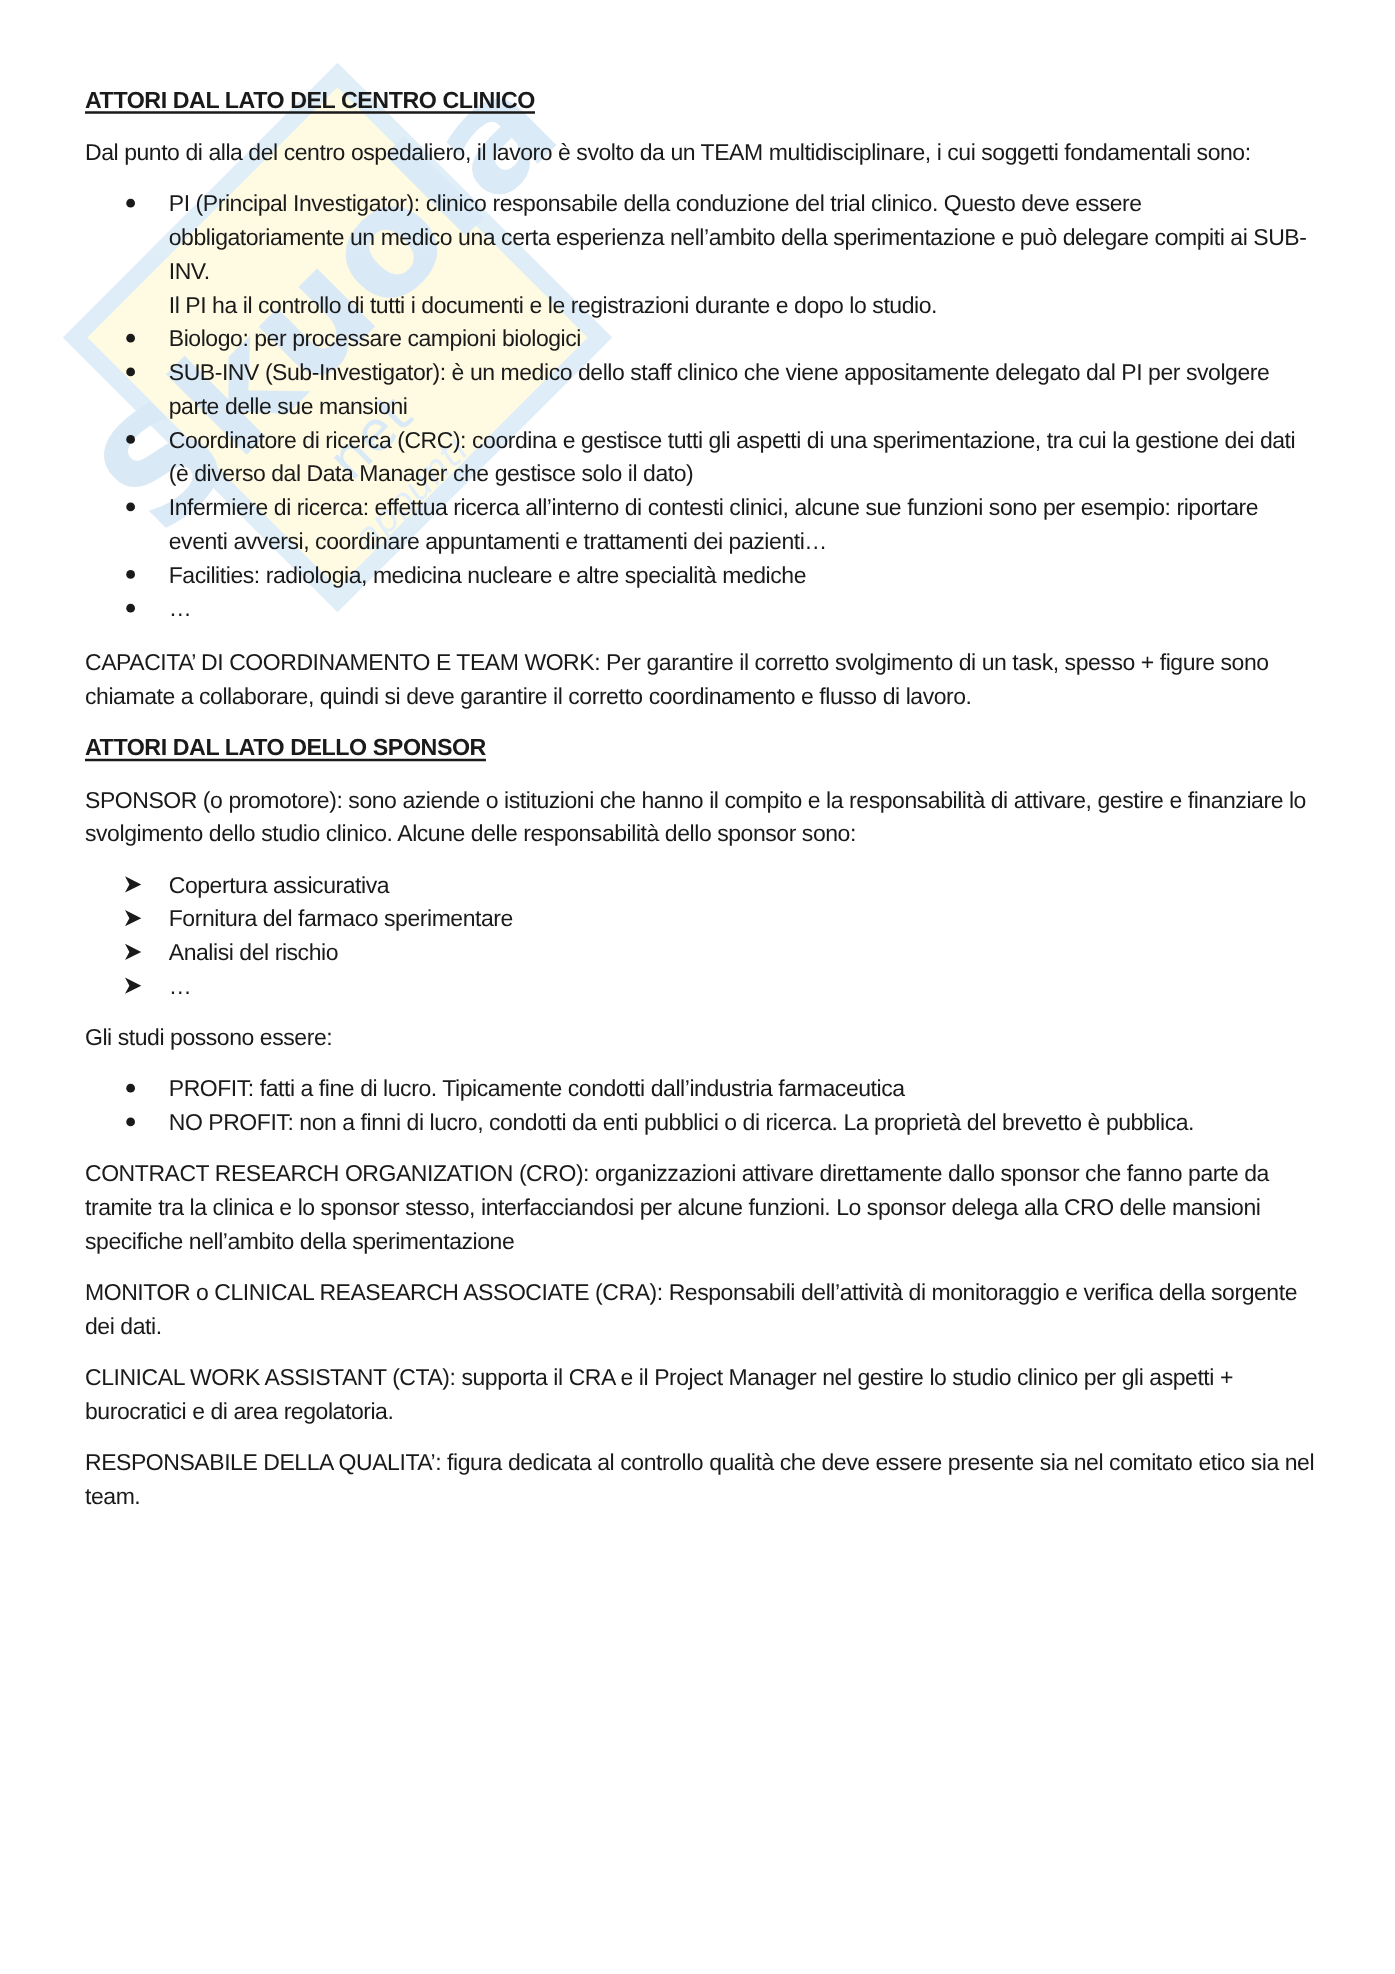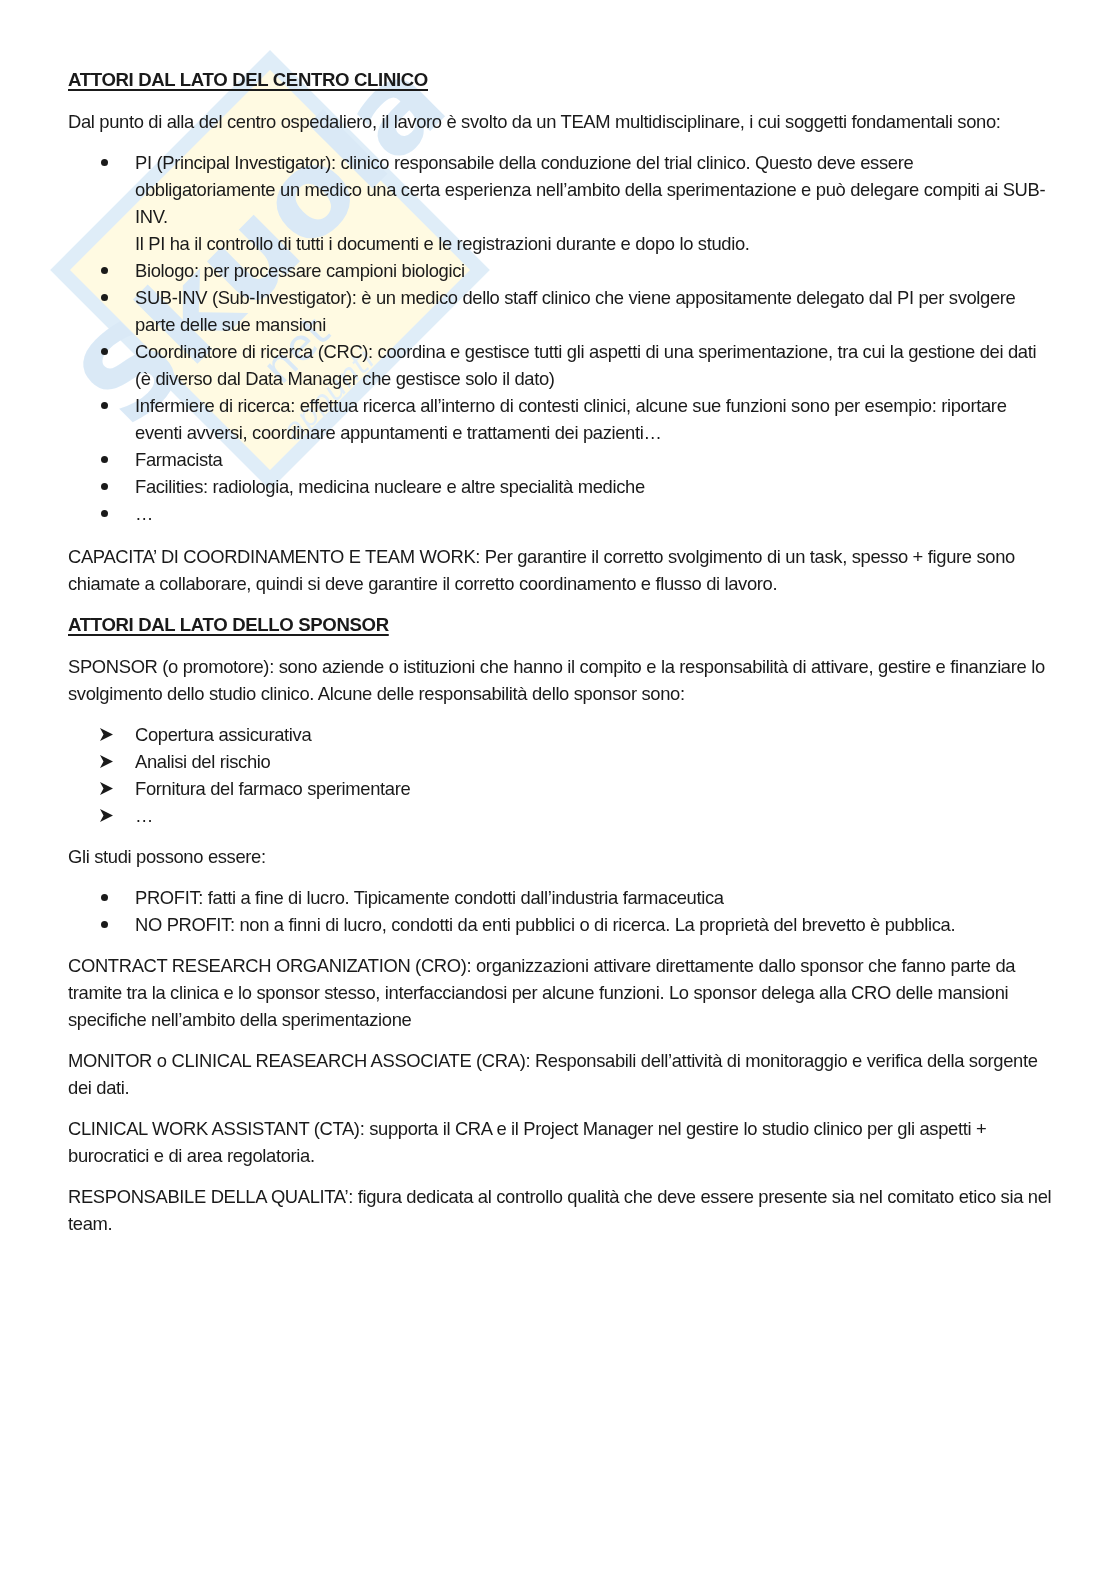--- a/index.html
+++ b/index.html
@@ -118,24 +118,20 @@
     <li>
       <span class="marker"></span>
       <span>Coordinatore di ricerca (CRC): coordina e gestisce tutti gli aspetti di una sperimentazione, tra cui la gestione dei dati (è diverso dal Data Manager che gestisce solo il dato)</span>
     </li>
     <li>
       <span class="marker"></span>
       <span>Infermiere di ricerca: effettua ricerca all’interno di contesti clinici, alcune sue funzioni sono per esempio: riportare eventi avversi, coordinare appuntamenti e trattamenti dei pazienti…</span>
     </li>
     <li>
       <span class="marker"></span>
-      <span>Farmacista</span>
-    </li>
-    <li>
-      <span class="marker"></span>
       <span>Facilities: radiologia, medicina nucleare e altre specialità mediche</span>
     </li>
     <li>
       <span class="marker"></span>
       <span>…</span>
     </li>
   </ul>
 
   <p class="gap-top">
     <span class="b">CAPACITA’ DI COORDINAMENTO E TEAM WORK:</span><span> Per garantire il corretto svolgimento di un task, spesso + figure sono chiamate a collaborare, quindi si deve garantire il corretto coordinamento e flusso di lavoro.</span>
@@ -155,36 +151,36 @@
           </svg>
         </span>
       <span>Copertura assicurativa</span>
     </li>
     <li>
       <span class="marker">
           <svg width="15" height="15" viewBox="0 0 15 15">
             <path d="M1 1 L14 7.5 L1 14 L4.5 7.5 Z" fill="#1a1a1a"></path>
           </svg>
         </span>
+      <span>Fornitura del farmaco sperimentare</span>
+    </li>
+    <li>
+      <span class="marker">
+          <svg width="15" height="15" viewBox="0 0 15 15">
+            <path d="M1 1 L14 7.5 L1 14 L4.5 7.5 Z" fill="#1a1a1a"></path>
+          </svg>
+        </span>
       <span>Analisi del rischio</span>
     </li>
     <li>
       <span class="marker">
           <svg width="15" height="15" viewBox="0 0 15 15">
             <path d="M1 1 L14 7.5 L1 14 L4.5 7.5 Z" fill="#1a1a1a"></path>
           </svg>
         </span>
-      <span>Fornitura del farmaco sperimentare</span>
-    </li>
-    <li>
-      <span class="marker">
-          <svg width="15" height="15" viewBox="0 0 15 15">
-            <path d="M1 1 L14 7.5 L1 14 L4.5 7.5 Z" fill="#1a1a1a"></path>
-          </svg>
-        </span>
       <span>…</span>
     </li>
   </ul>
 
   <p>Gli studi possono essere:</p>
 
   <ul class="items bullets">
     <li>
       <span class="marker"></span>
       <span>PROFIT: fatti a fine di lucro. Tipicamente condotti dall’industria farmaceutica</span>

